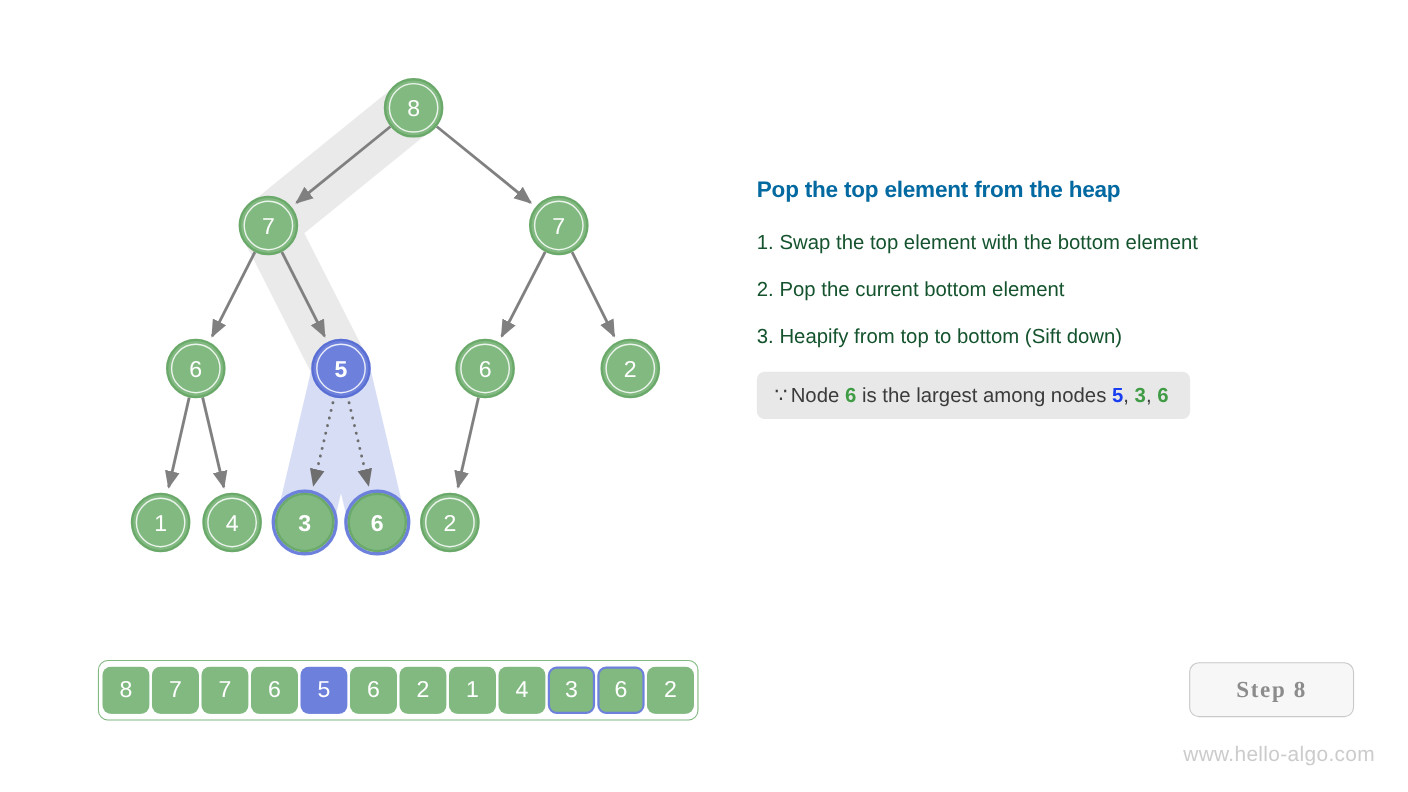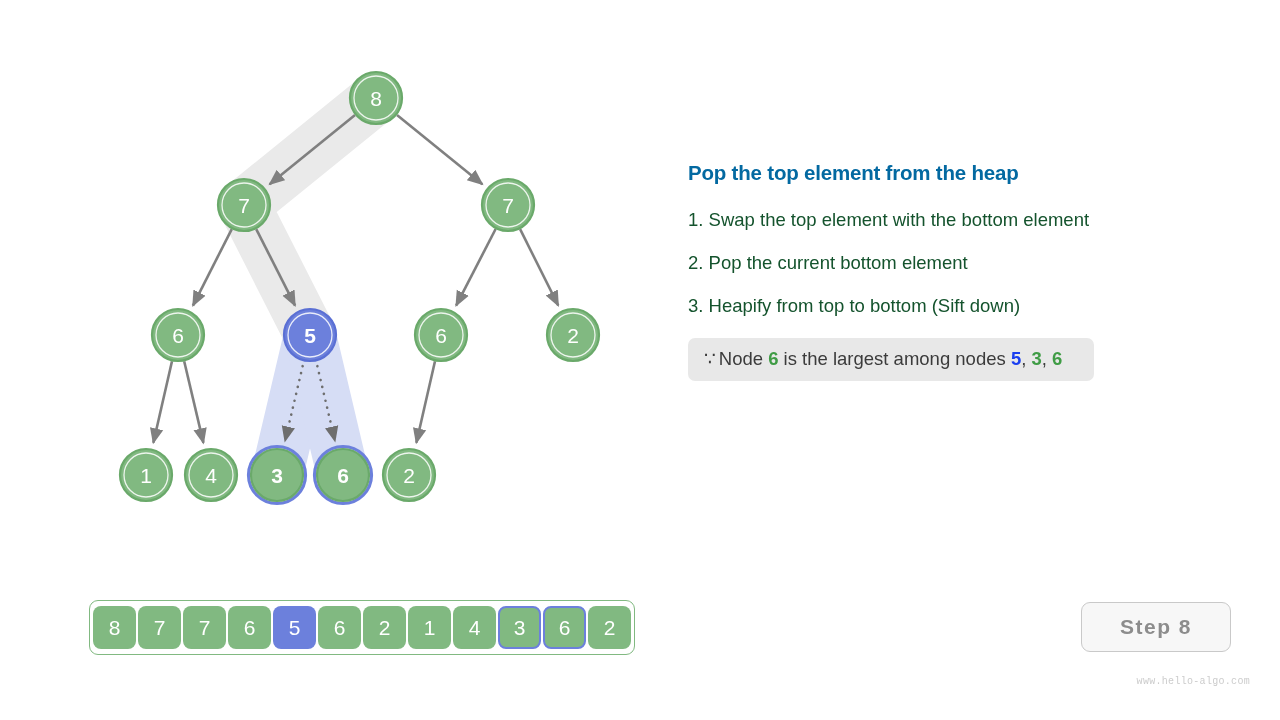--- a/index.html
+++ b/index.html
@@ -50,21 +50,21 @@
     margin: 0;
     padding: 9px 0 9px 0;
     line-height: 1.35;
     white-space: nowrap;
   }
   #reason-box {
     margin-top: 10px;
     display: inline-block;
     background: #e8e8e8;
     border-radius: 7px;
-    padding: 10px 32px 11px 16px;
+    padding: 10px 20px 11px 16px;
     font-size: 18.5px;
     color: #3b3b3b;
     line-height: 1.2;
     white-space: nowrap;
   }
   #reason-box .sym { margin-right: 3px; }
   .num-green { color: #3f9c45; font-weight: bold; }
   .num-blue  { color: #1a3ff0; font-weight: bold; }
 
   
@@ -106,37 +106,37 @@
   #step-badge {
     position: absolute;
     left: 1081px;
     top: 602px;
     width: 150px;
     height: 50px;
     border: 1.4px solid #c9c9c9;
     border-radius: 9px;
     background: #f7f7f7;
     color: #8c8c8c;
-    font-family: Liberation Sans, sans-serif;
+    font-family: Liberation Serif, serif;
     font-size: 21px;
     font-weight: bold;
     letter-spacing: 1.5px;
     display: flex;
     align-items: center;
     justify-content: center;
     box-sizing: border-box;
   }
 
   
   #watermark {
     position: absolute;
     right: 30px;
     top: 676px;
-    font-family: Liberation Mono, monospace;
-    font-size: 10px;
+    font-family: Liberation Sans, sans-serif;
+    font-size: 19px;
     color: #cccccc;
     letter-spacing: 0.3px;
   }
 </style>
 </head>
 <body>
 
 <div id="tree-panel">
   <svg id="tree-svg" viewBox="0 0 680 560">
     <defs>

